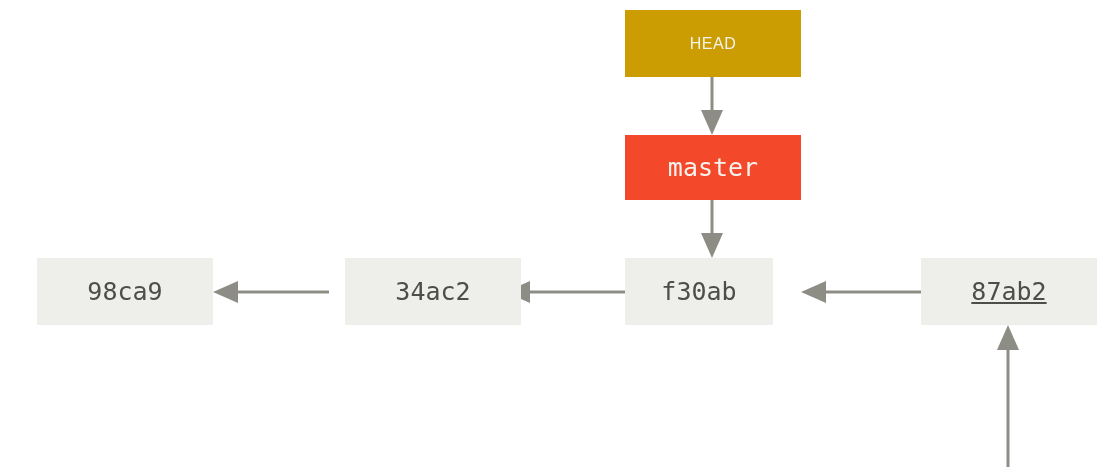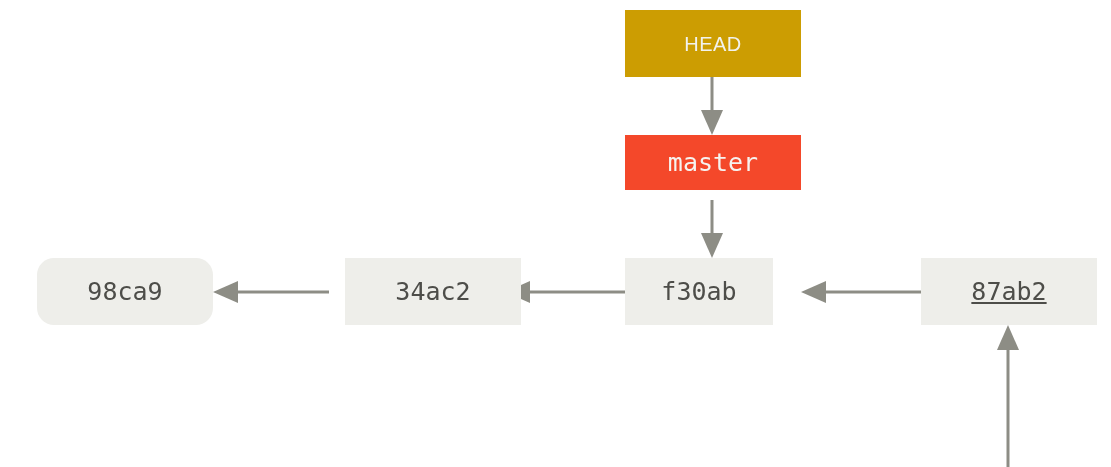--- a/index.html
+++ b/index.html
@@ -28,21 +28,21 @@
     background: #eeeeea;
     color: #4d4d49;
     font-family: "DejaVu Sans Mono", "Liberation Mono", monospace;
     font-size: 25px;
     letter-spacing: 0px;
   }
   .node-head {
     background: #cc9d02;
     color: #f2f2ee;
     font-family: "Liberation Sans", sans-serif;
-    font-size: 20px;
+    font-size: 16px;
     letter-spacing: 0.5px;
   }
   .node-branch {
     background: #f4482a;
     color: #f6f3ef;
     font-family: "DejaVu Sans Mono", "Liberation Mono", monospace;
     font-size: 25px;
   }
   #edge-layer {
     position: absolute;
@@ -84,38 +84,38 @@
       <line x1="712" y1="200" x2="712" y2="236" stroke="#8d8d85" stroke-width="3"></line>
       <polygon points="712,258 701,233 723,233" fill="#8d8d85"></polygon>
     </g>
 
     <g>
       <line x1="1008" y1="467" x2="1008" y2="347" stroke="#8d8d85" stroke-width="3"></line>
       <polygon points="1008,325 997,350 1019,350" fill="#8d8d85"></polygon>
     </g>
   </svg>
 
-  <div class="node node-commit" style="left:37px; top:258px; width:176px; height:67px;border-radius:17px;">
+  <div class="node node-commit" style="left:37px; top:258px; width:176px; height:67px;">
     <span>98ca9</span>
   </div>
 
   <div class="node node-commit" style="left:329px; top:258px; width:176px; height:67px;margin-left:16px;">
     <span>34ac2</span>
   </div>
 
   <div class="node node-commit" style="left:625px; top:258px; width:148px; height:67px;">
     <span>f30ab</span>
   </div>
 
   <div class="node node-commit" style="left:921px; top:258px; width:176px; height:67px;text-decoration:underline;">
     <span>87ab2</span>
   </div>
 
   <div class="node node-head" style="left:625px; top:10px; width:176px; height:67px;">
     <span>HEAD</span>
   </div>
 
-  <div class="node node-branch" style="left:625px; top:135px; width:176px; height:55px;">
+  <div class="node node-branch" style="left:625px; top:135px; width:176px; height:65px;">
     <span>master</span>
   </div>
 
 
 </div>
 
 </body></html>

